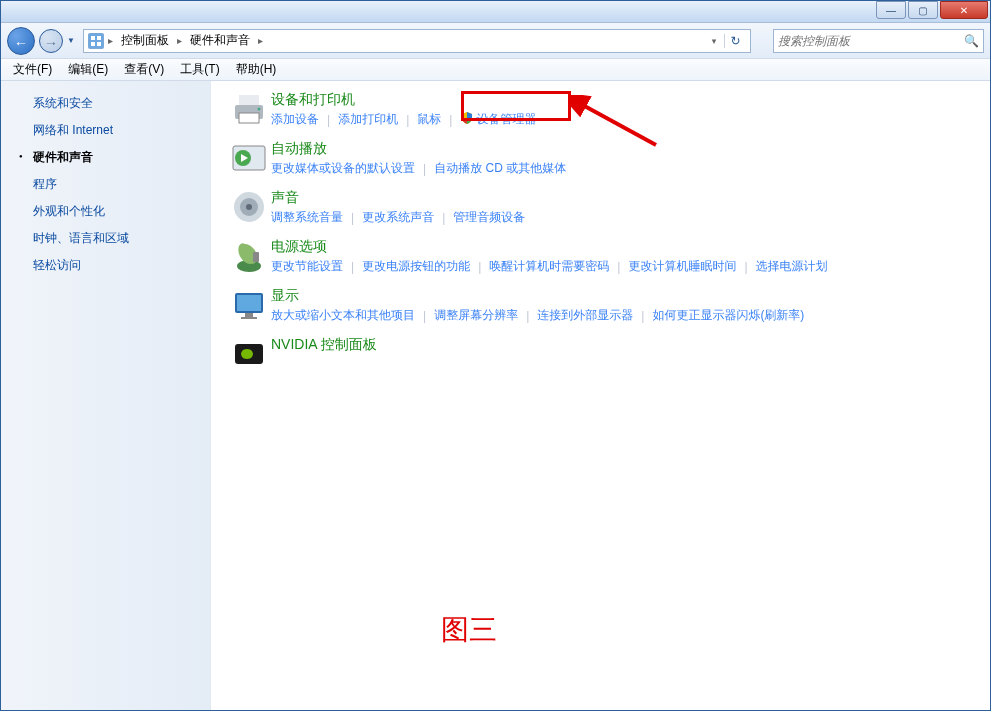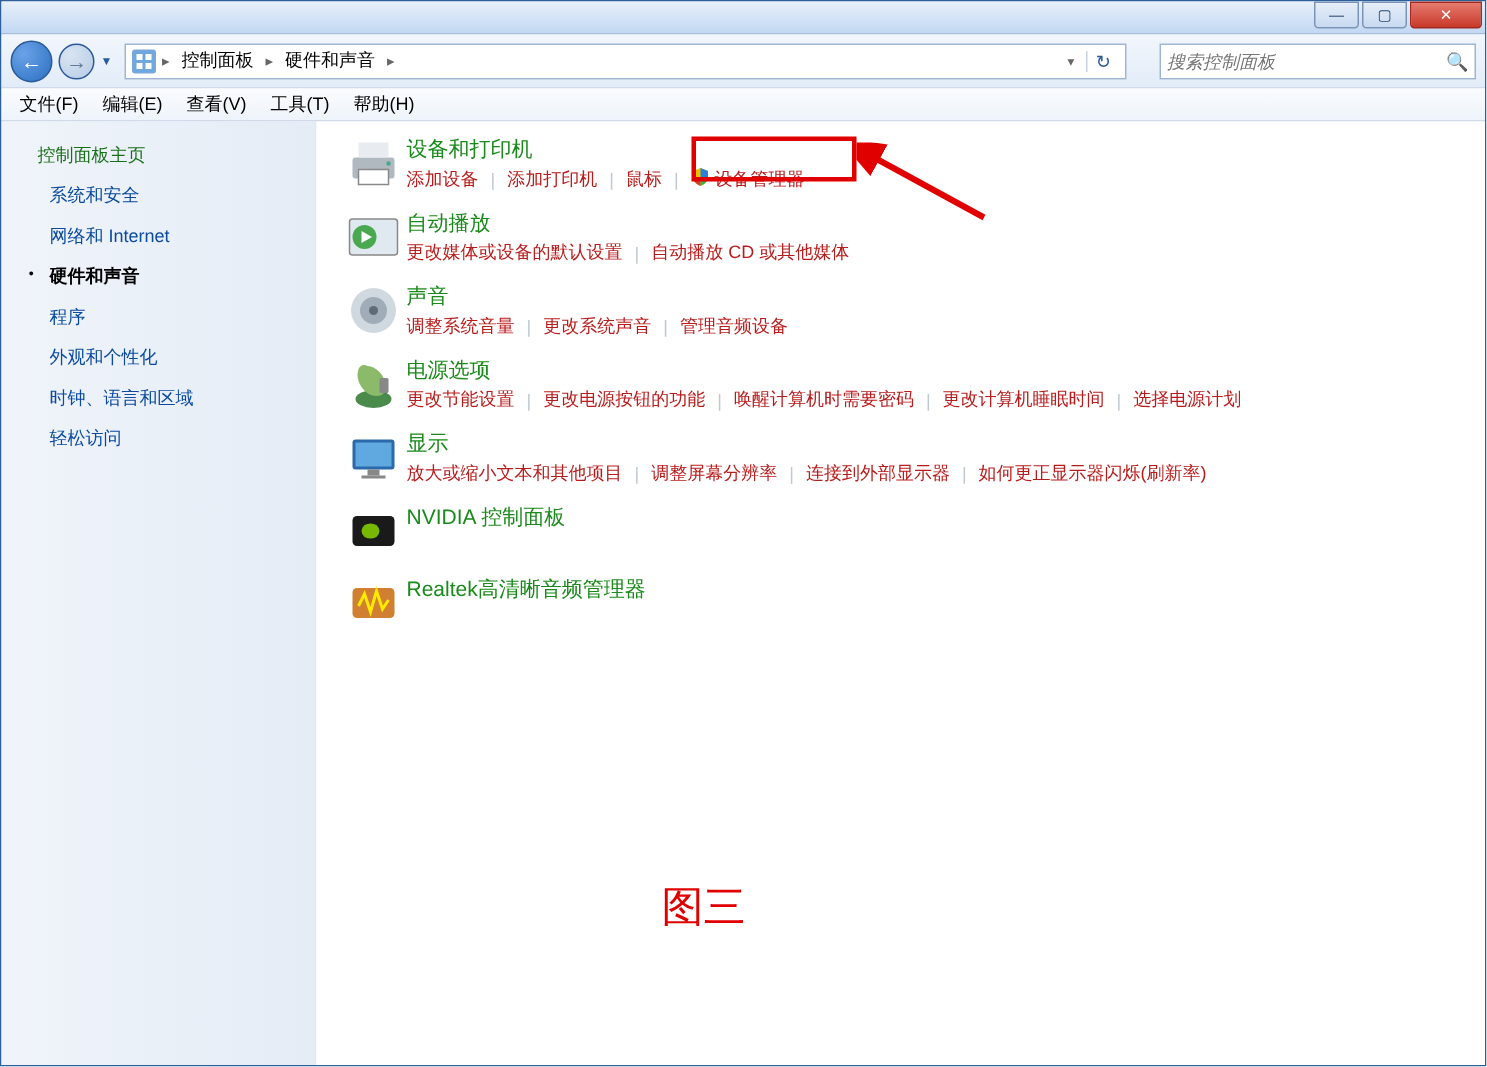--- a/index.html
+++ b/index.html
@@ -130,21 +130,21 @@
 }
 .cat-body { flex: 1; }
 .cat-title {
   color: #1a8a1a;
   font-size: 14px;
   margin-bottom: 2px;
   cursor: pointer;
 }
 .cat-links { display: flex; flex-wrap: wrap; align-items: center; }
 .cat-link {
-  color: #b91c1c;
+  color: #3b82f6;
   cursor: pointer;
   white-space: nowrap;
 }
 .sep { color: #c0c8d4; margin: 0 8px; }
 .shield { width: 14px; height: 14px; display: inline-block; vertical-align: -2px; margin-right: 2px; }
 
 
 .red-box {
   position: absolute;
   border: 3px solid #e00000;
@@ -211,21 +211,20 @@
     <div class="menu-item">文件(F)</div>
     <div class="menu-item">编辑(E)</div>
     <div class="menu-item">查看(V)</div>
     <div class="menu-item">工具(T)</div>
     <div class="menu-item">帮助(H)</div>
   </div>
 
   <div class="body">
 
     <div class="sidebar">
-      <div class="side-heading">控制面板主页</div>
       <div class="side-link">系统和安全</div>
       <div class="side-link">网络和 Internet</div>
       <div class="side-link active">硬件和声音</div>
       <div class="side-link">程序</div>
       <div class="side-link">外观和个性化</div>
       <div class="side-link">时钟、语言和区域</div>
       <div class="side-link">轻松访问</div>
     </div>
 
     <div class="content">
@@ -350,40 +349,29 @@
           <svg class="icon-box" viewBox="0 0 36 36">
               <rect x="4" y="8" width="28" height="20" fill="#1a1a1a" rx="3"></rect>
               <path d="M12 14 Q8 18 12 22 Q16 24 20 22 Q24 18 20 14 Q16 12 12 14 Z" fill="#76b900"></path>
             </svg>
         </div>
         <div class="cat-body">
           <div class="cat-title">NVIDIA 控制面板</div>
         </div>
       </div>
 
-      <div class="category">
-        <div class="cat-icon">
-          <svg class="icon-box" viewBox="0 0 36 36">
-              <rect x="4" y="8" width="28" height="20" fill="#d08030" rx="3"></rect>
-              <path d="M8 20 L12 12 L16 24 L20 10 L24 22 L28 16" stroke="#ffea00" stroke-width="2" fill="none"></path>
-            </svg>
-        </div>
-        <div class="cat-body">
-          <div class="cat-title">Realtek高清晰音频管理器</div>
-        </div>
-      </div>
 
       <div class="red-box" style="left:250px; top:10px; width:110px; height:30px;"></div>
 
       <svg class="arrow-svg" style="left:360px; top:14px; width:90px; height:60px;">
         <defs>
             <marker id="ah" markerWidth="10" markerHeight="10" refX="2" refY="3" orient="auto">
               <polygon points="0,0 8,3 0,6" fill="#e00000"></polygon>
             </marker>
           </defs>
         <line x1="85" y1="50" x2="8" y2="8" stroke="#e00000" stroke-width="4" marker-end="url(#ah)"></line>
       </svg>
 
-      <div class="figure-label" style="left:230px; top:505px;">图三</div>
+      <div class="figure-label" style="left:230px; top:530px;">图三</div>
 
     </div>
   </div>
 </div>
 
 </body></html>

